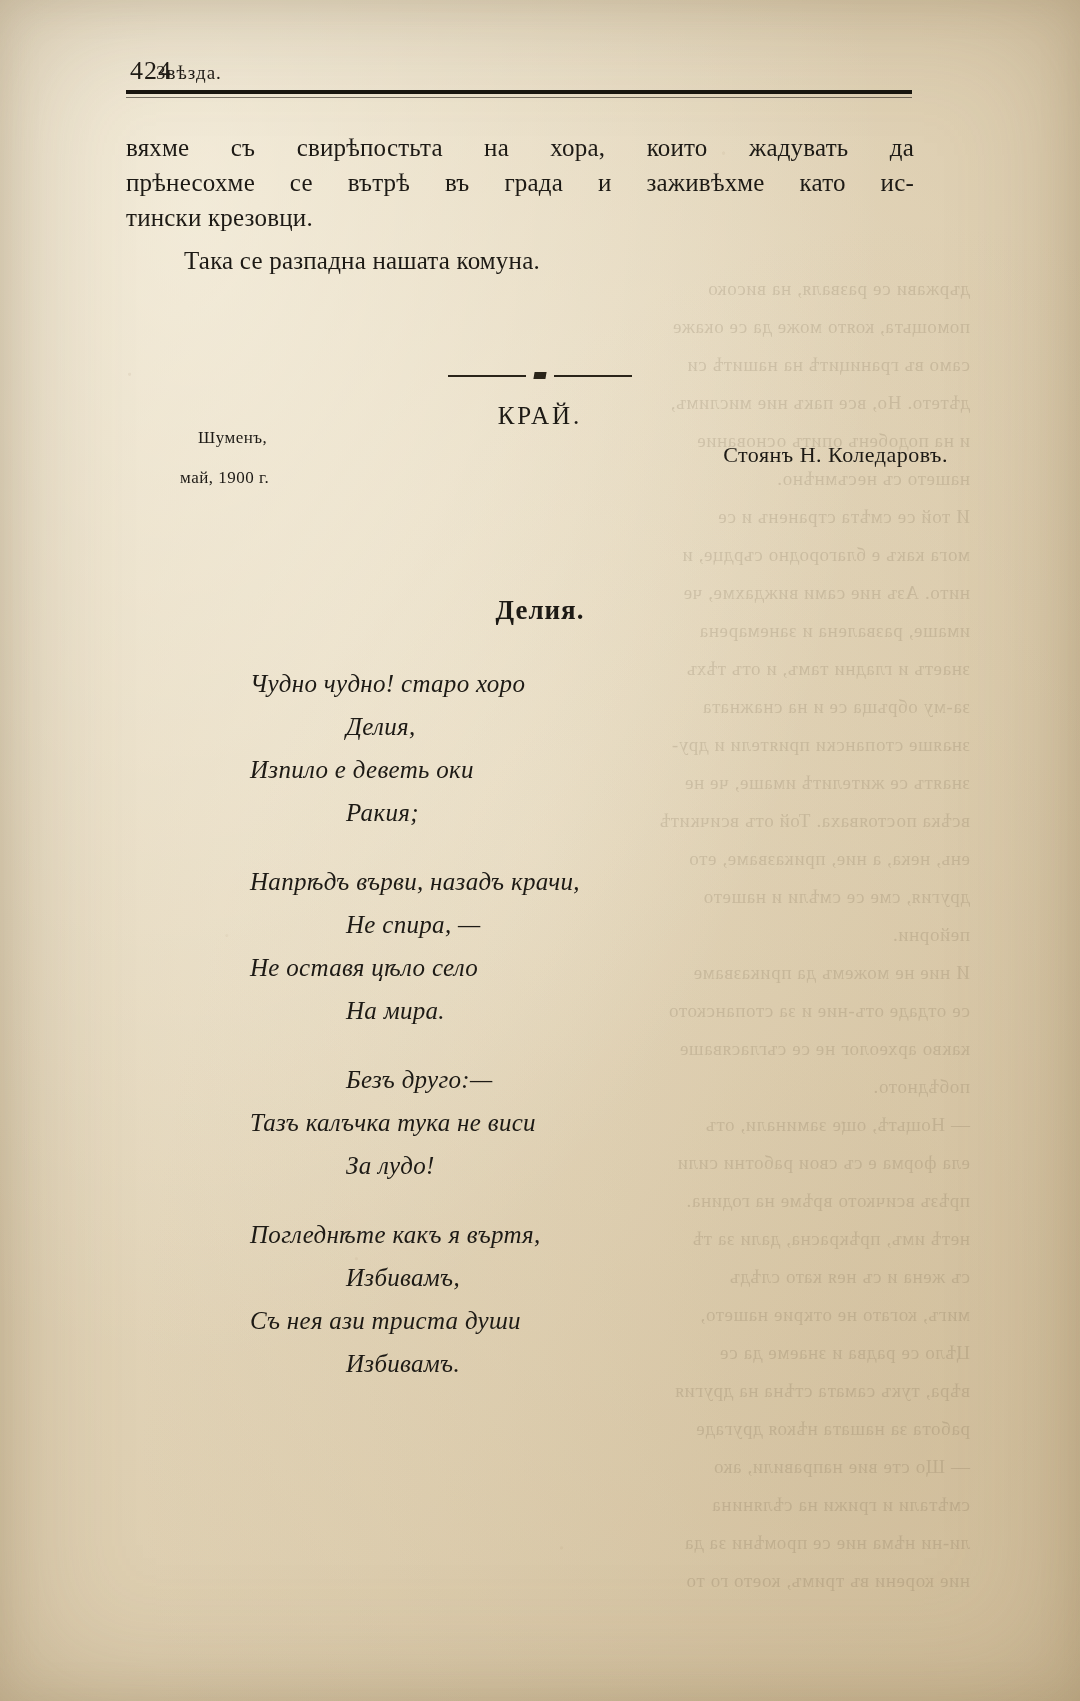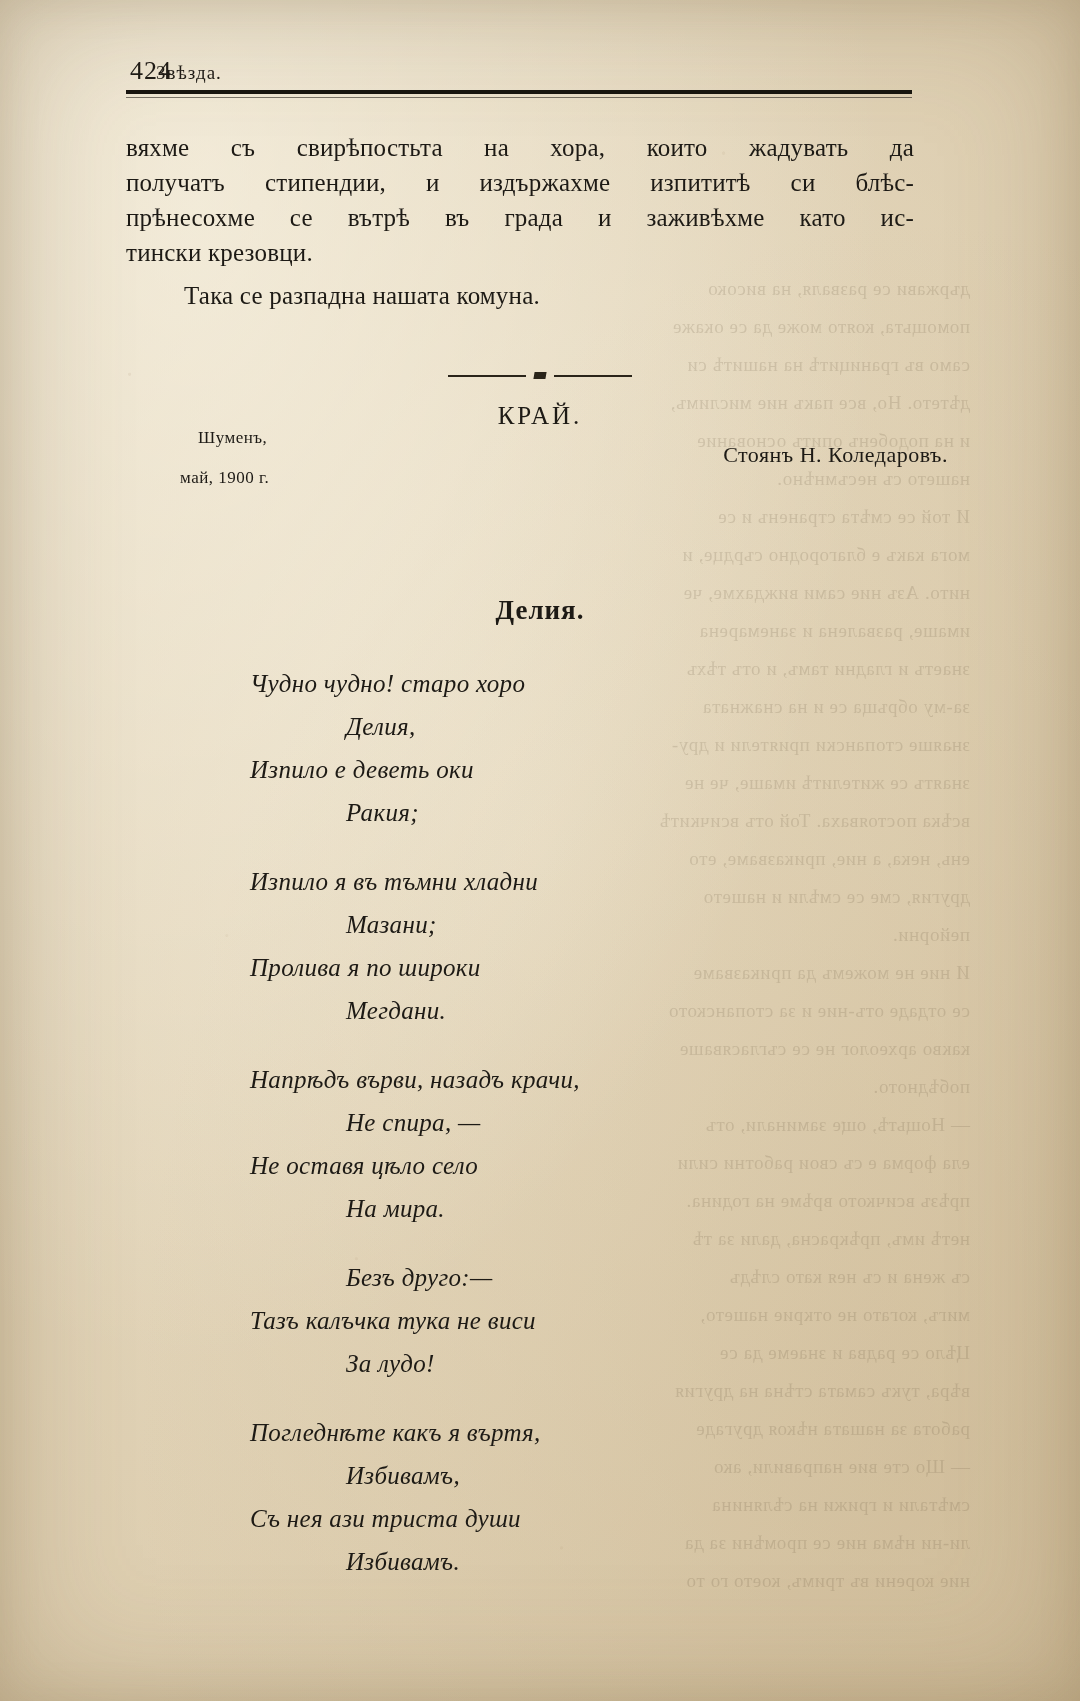--- a/index.html
+++ b/index.html
@@ -273,21 +273,20 @@
 
   <div class="running-head">
     <div class="folio">424</div>
     <div class="head-title">Звѣзда.</div>
   </div>
   <div class="rule"></div>
 
   <div class="prose">
     <p id="prose-paragraph">
         <span class="justify-line">вяхме съ  свирѣпостьта на хора, които   жадувать да</span>
-        <span class="justify-line">получатъ стипендии, и издържахме изпититѣ си блѣс-</span>
         <span class="justify-line">прѣнесохме се  вътрѣ въ града и заживѣхме като ис-</span>
         <span class="justify-line last-line">тински крезовци.</span>
       </p>
     <p class="indent">Така се разпадна нашата комуна.</p>
   </div>
 
   <div class="ornament">
     <span class="orn-line"></span>
     <span class="orn-dot"></span>
     <span class="orn-line"></span>
@@ -298,26 +297,20 @@
   <div class="date">май, 1900 г.</div>
   <div class="signature">Стоянъ Н. Коледаровъ.</div>
 
   <div class="poem-title">Делия.</div>
   <div class="poem" id="poem-body">
       <div class="stanza">
         <div class="line long">Чудно чудно! старо хоро</div>
         <div class="line short">Делия,</div>
         <div class="line long">Изпило е деветь оки</div>
         <div class="line short">Ракия;</div>
-      </div>
-      <div class="stanza">
-        <div class="line long">Изпило я въ тъмни хладни</div>
-        <div class="line short">Мазани;</div>
-        <div class="line long">Пролива я по широки</div>
-        <div class="line short">Мегдани.</div>
       </div>
       <div class="stanza">
         <div class="line long">Напрѣдъ върви, назадъ крачи,</div>
         <div class="line short">Не спира, —</div>
         <div class="line long">Не оставя цѣло село</div>
         <div class="line short">На мира.</div>
       </div>
       <div class="stanza">
         <div class="line short">Безъ друго:—</div>
         <div class="line long">Тазъ калъчка тука не виси</div>

